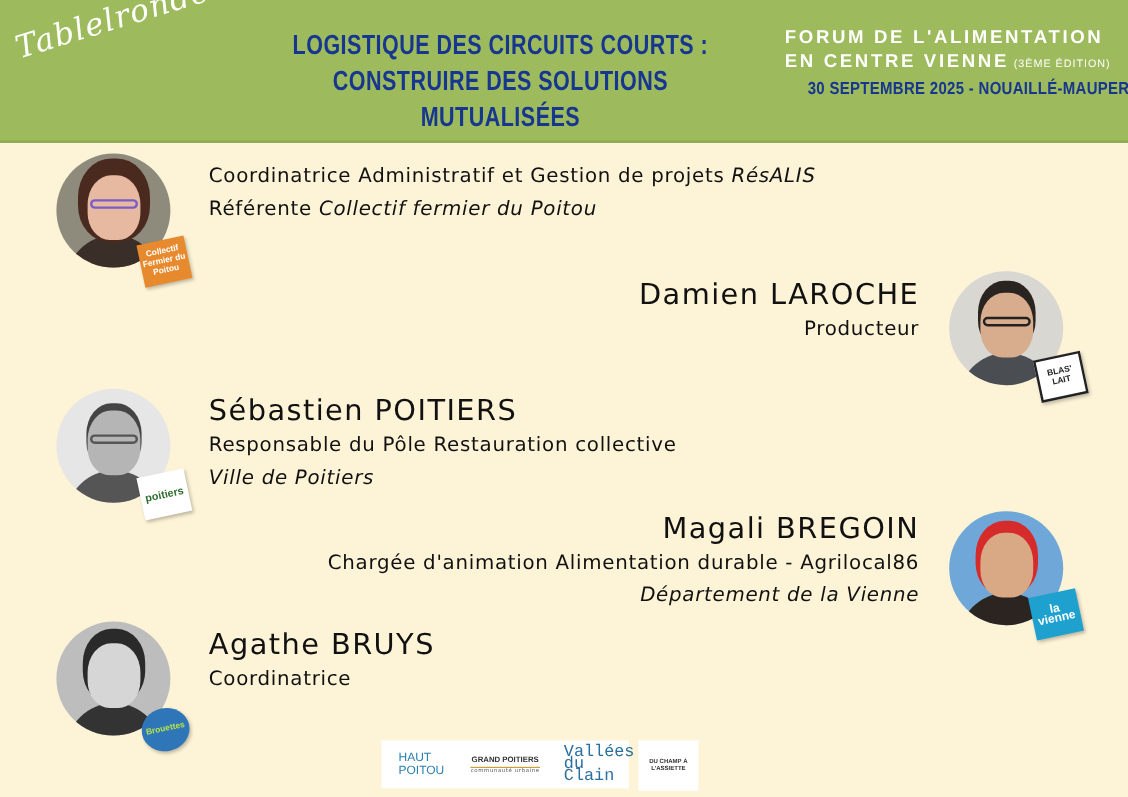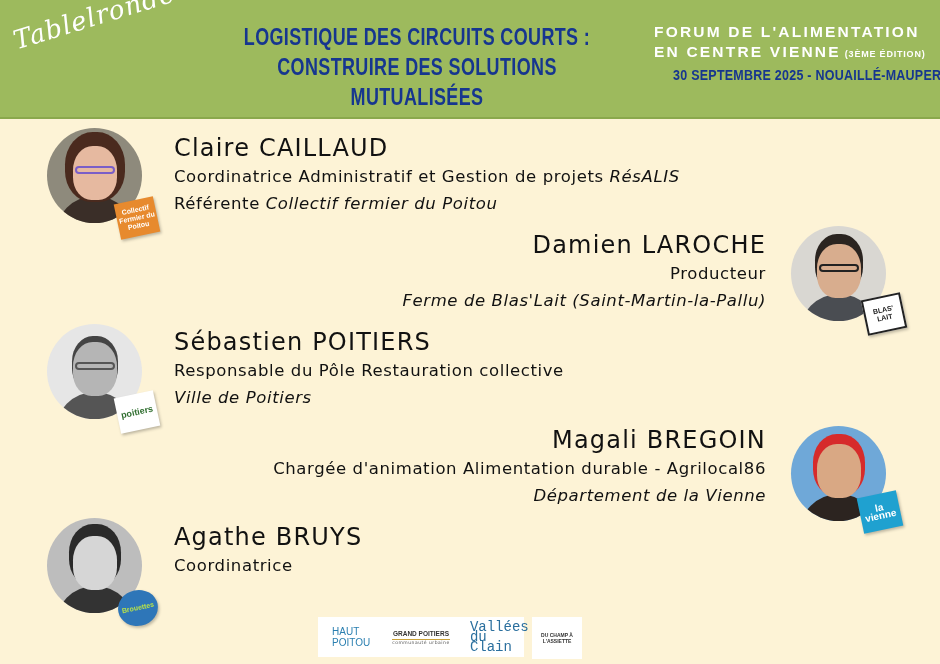--- a/index.html
+++ b/index.html
@@ -4,21 +4,21 @@
 <style>
   * { margin:0; padding:0; box-sizing:border-box; }
   html, body { width:940px; height:664px; overflow:hidden; }
   body { background:#fdf3d6; font-family:"DejaVu Sans", sans-serif; color:#111; position:relative; }
 
   .header { position:absolute; left:0; top:0; width:940px; height:119px; background:#9dba5d; border-bottom:2px solid #8aa84c; }
   .table-ronde { position:absolute; left:14px; top:26px; font-family:"DejaVu Serif", serif; font-style:italic; color:#fff; font-size:26px; transform:rotate(-17deg); transform-origin:left center; letter-spacing:1px; white-space:nowrap; }
   .main-title { position:absolute; left:182px; top:22px; width:470px; text-align:center; color:#16368f; font-family:"Liberation Sans", sans-serif; font-weight:bold; font-size:23px; line-height:30px; letter-spacing:0.5px; transform:scaleX(0.78); transform-origin:center; }
   .forum { position:absolute; left:654px; top:22px; width:272px; text-align:left; font-family:"Liberation Sans", sans-serif; font-weight:bold; color:#fff; }
   .forum .l1, .forum .l2 { font-size:15.5px; letter-spacing:2.2px; line-height:20px; white-space:nowrap; }
-  .forum .l2 .ed { font-size:9px; font-weight:bold; letter-spacing:0.8px; margin-left:4px; }
+  .forum .l2 .ed { font-size:9px; font-weight:normal; letter-spacing:0.8px; margin-left:4px; }
   .forum .l3 { color:#16368f; font-size:14.5px; letter-spacing:0.3px; line-height:22px; white-space:nowrap; transform:scaleX(0.86); transform-origin:center; }
 
   .speaker { position:absolute; }
   .speaker .name { font-family:"DejaVu Sans", sans-serif; font-size:24px; letter-spacing:1.2px; color:#111; white-space:nowrap; line-height:30px; }
   .speaker .line { font-family:"DejaVu Sans", sans-serif; font-size:16.5px; letter-spacing:0.6px; color:#111; white-space:nowrap; line-height:27px; }
   .speaker .it { font-style:italic; }
   .left { left:174px; text-align:left; }
   .right { right:174px; text-align:right; }
 
   .photo { position:absolute; width:95px; height:95px; border-radius:50%; overflow:hidden; }
@@ -49,35 +49,33 @@
   </div>
 </div>
 
 <div class="photo" style="left:47px; top:128px; background:#8e8a7c;">
   <div class="body" style="background:#3a2e28;"></div>
   <div class="face" style="background:#e6b9a0; box-shadow:0 -6px 0 8px #4a2a1e;"></div>
   <div class="glasses" style="border-color:#7a5ec8;"></div>
 </div>
 <div class="sticker" style="left:117px; top:200px; background:#e78a2e; color:#fff;">Collectif Fermier du Poitou</div>
 <div class="speaker left" style="top:133px;">
-  <div class="name">Claire CAILLAUD</div>
   <div class="line"><span>Coordinatrice Administratif et Gestion de projets </span><span class="it">RésALIS</span></div>
   <div class="line"><span>Référente </span><span class="it">Collectif fermier du Poitou</span></div>
 </div>
 
 <div class="photo" style="left:791px; top:226px; background:#d9d7d2;">
   <div class="body" style="background:#4a4d52;"></div>
   <div class="face" style="background:#d8ad8e; box-shadow:0 -8px 0 2px #2a2420;"></div>
   <div class="glasses" style="border-color:#222;"></div>
 </div>
 <div class="sticker" style="left:864px; top:296px; background:#fff; color:#222; border:2px solid #222;">BLAS' LAIT</div>
 <div class="speaker right" style="top:230px;">
   <div class="name">Damien LAROCHE</div>
   <div class="line">Producteur</div>
-  <div class="line it">Ferme de Blas'Lait (Saint-Martin-la-Pallu)</div>
 </div>
 
 <div class="photo" style="left:47px; top:324px; background:#e6e6e6;">
   <div class="body" style="background:#555;"></div>
   <div class="face" style="background:#b5b5b5; box-shadow:0 -5px 0 1px #444;"></div>
   <div class="glasses" style="border-color:#555;"></div>
 </div>
 <div class="sticker" style="left:117px; top:394px; background:#fff; color:#2f6e2f; font-size:9px;">poitiers</div>
 <div class="speaker left" style="top:327px;">
   <div class="name">Sébastien POITIERS</div>

